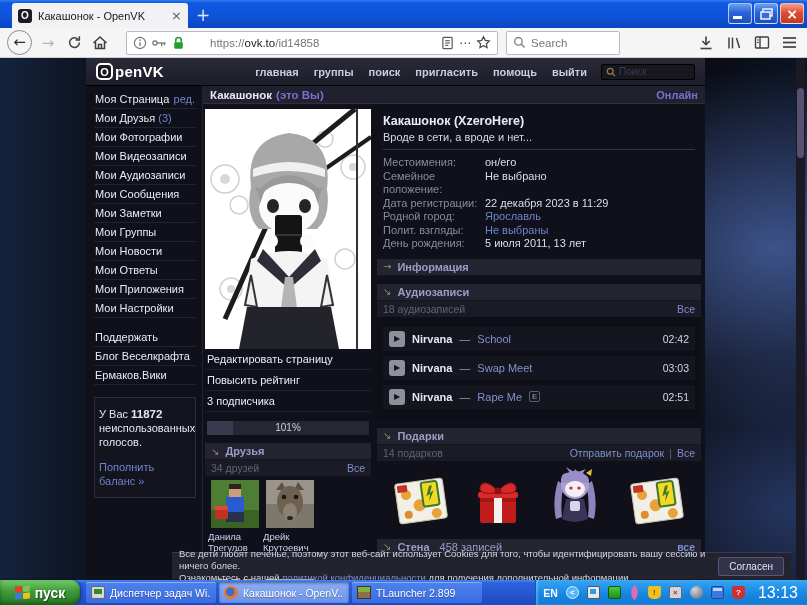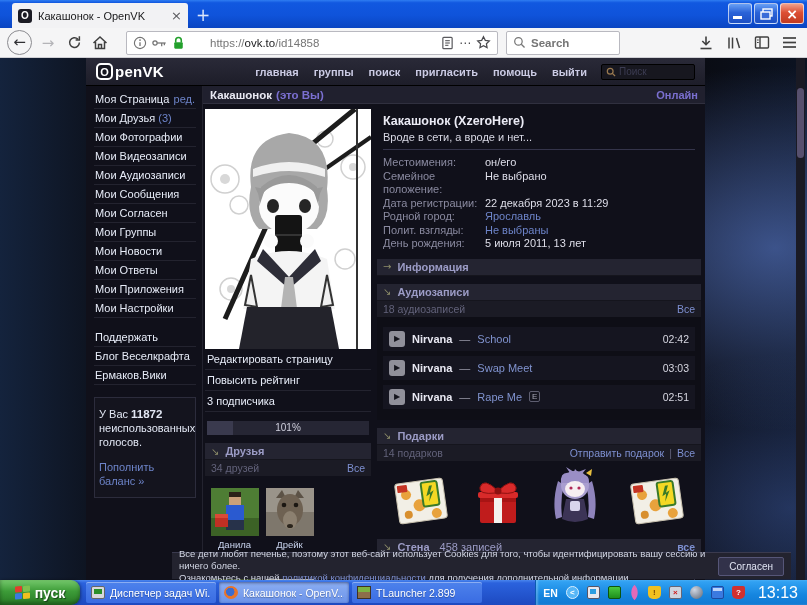--- a/index.html
+++ b/index.html
@@ -30,21 +30,21 @@
   .backbtn { width:25px; height:25px; border:1.5px solid #8b8b90; border-radius:50%;
     margin-left:7px; color:#2f2f33; font-size:15px; line-height:1; }
   .fwd { width:24px; color:#b4b4b8; font-size:15px; margin-left:4px; }
   .ibtn { width:24px; margin-left:2px; }
   .urlbar { height:24px; width:372px; margin-left:14px; background:#fff; border:1px solid #b9b9c0;
     border-radius:2px; display:flex; align-items:center; padding:0 6px; gap:5px; }
   .urltext { font-size:11.5px; flex:1; white-space:nowrap; overflow:hidden;padding-left:20px; }
   .url-dim { color:#767676; } .url-host { color:#1c1c1e; }
   .searchbar { height:24px; width:114px; margin-left:8px; background:#fff; border:1px solid #b9b9c0;
     border-radius:2px; display:flex; align-items:center; padding:0 6px; gap:5px; }
-  .searchbar input { border:0; outline:0; width:70px; font-size:11.5px; font-family:inherit; color:#333; background:transparent;font-weight:bold; }
+  .searchbar input { border:0; outline:0; width:70px; font-size:11.5px; font-family:inherit; color:#333; background:transparent; }
   .navright { display:flex; align-items:center; gap:12px; margin-left:auto; margin-right:10px; }
 
   
   .viewport { position:absolute; left:0; top:58px; width:807px; height:522px; overflow:hidden;
     background:
       radial-gradient(360px 260px at 775px 190px, rgba(86,118,196,.65), rgba(86,118,196,0) 70%),
       radial-gradient(300px 220px at 790px 450px, rgba(66,96,170,.45), rgba(66,96,170,0) 70%),
       linear-gradient(90deg,#14233d 0%,#0b0d14 16%,#090a10 84%,#0c1322 100%); }
   .scrolltrack { position:absolute; right:2px; top:0; width:9px; height:522px; background:#1a1a24; }
   .scrollthumb { position:absolute; left:1px; top:30px; width:7px; height:70px; background:#57506e; border-radius:4px; }
@@ -97,21 +97,21 @@
   .sec-head .arr { color:#8e8e6a; font-size:10px; }
   .sec-head .ttl { color:#9c9cc6; font-weight:bold; font-size:11px; }
   .sec-head .ttl-extra { color:#9c9cc6; font-size:11px; margin-left:4px; }
   .sec-head .right { margin-left:auto; color:#7d8fd0; font-size:10.5px; font-weight:bold; }
   .sub-row { height:16px; background:#1b1b25; display:flex; align-items:center; padding:0 6px;
     font-size:10.5px; color:#62627a; }
   .sub-row .links { margin-left:auto; color:#7d8fd0; display:flex; gap:5px; }
   .sub-row .links .sep { color:#62627a; }
 
   .friends-grid { display:flex; flex-wrap:wrap; padding:4px 0 0 2px; }
-  .friend { width:53px; margin:8px 1px; text-align:center; }
+  .friend { width:53px; margin:0 1px; text-align:left; }
   .friend .ph { width:48px; height:48px; margin:0 auto; overflow:hidden; }
   .friend .fn { font-size:9.5px; line-height:11px; color:#c9d4ef; margin-top:3px; }
 
   .pcard { padding:5px 6px 0 6px; }
   .pname { font-size:12.5px; font-weight:bold; color:#ebebf5; }
   .pstatus { font-size:11px; color:#d8d8e4; margin-top:3px; }
   .phr { border:0; border-top:1px solid #34344a; margin:6px 0 6px 0; }
   .prow { display:flex; font-size:11px; line-height:13.5px; }
   .prow .lbl { width:102px; flex:none; color:#8a8aa0; }
   .prow .val { color:#dfdfea; }
@@ -310,21 +310,21 @@
 
     <div class="page-body">
 
       <div class="sidebar">
         <div class="sb-item"><span class="sb-extra right">ред.</span><span>Моя Страница</span></div>
         <div class="sb-item"><span>Мои Друзья</span> <span class="sb-extra">(3)</span></div>
         <div class="sb-item"><span>Мои Фотографии</span></div>
         <div class="sb-item"><span>Мои Видеозаписи</span></div>
         <div class="sb-item"><span>Мои Аудиозаписи</span></div>
         <div class="sb-item"><span>Мои Сообщения</span></div>
-        <div class="sb-item"><span>Мои Согласен</span></div>
+        <div class="sb-item"><span>Мои Заметки</span></div>
         <div class="sb-item"><span>Мои Группы</span></div>
         <div class="sb-item"><span>Мои Новости</span></div>
         <div class="sb-item"><span>Мои Ответы</span></div>
         <div class="sb-item"><span>Мои Приложения</span></div>
         <div class="sb-item"><span>Мои Настройки</span></div>
         <div class="sb-gap"></div>
         <div class="sb-item"><span>Поддержать</span></div>
         <div class="sb-item"><span>Блог Веселкрафта</span></div>
         <div class="sb-item"><span>Ермаков.Вики</span></div>
         <div class="votes">

